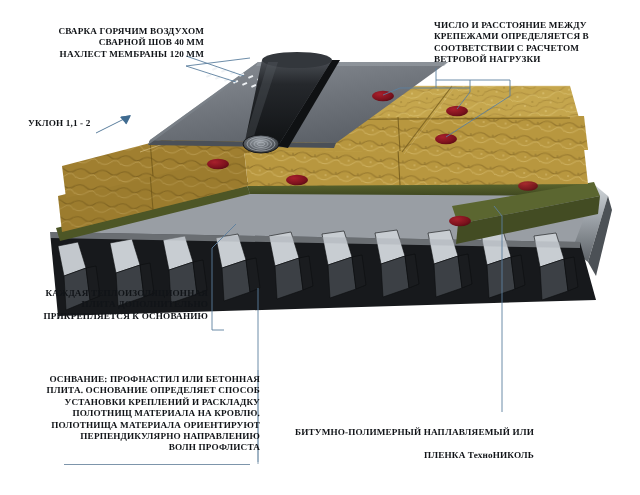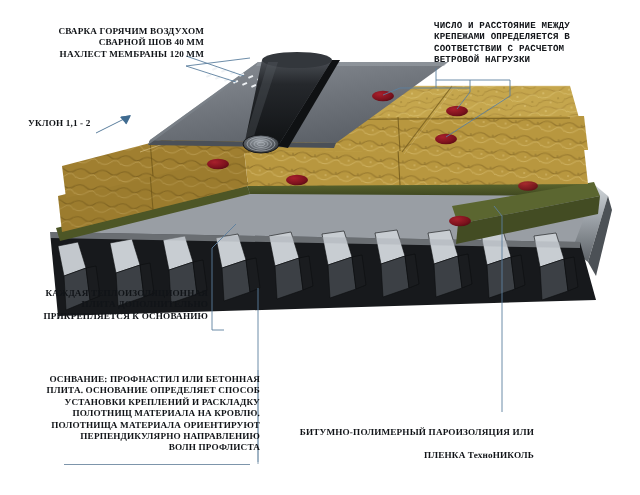--- a/index.html
+++ b/index.html
@@ -21,21 +21,21 @@
     font-size:9.2px;
     line-height:11.4px;
     letter-spacing:0.15px;
     white-space:pre-line;
     text-rendering:geometricPrecision;
   }
   .anno.right{text-align:right;}
   .anno.left{text-align:left;}
 
   #anno-weld   {left:6px;  top:26px;  width:198px;}
-  #anno-wind   {left:434px;top:20px;  width:206px;font-family:Liberation Mono, monospace;}
+  #anno-wind   {left:434px;top:20px;  width:206px;}
   #anno-slope  {left:28px; top:118px; width:96px;}
   #anno-fix    {left:8px;  top:288px; width:200px;}
   #anno-base   {left:8px;  top:374px; width:252px;}
   #anno-vapor  {left:262px;top:416px; width:272px;}
 
   
   #base-rule{
     position:absolute;left:64px;top:464px;width:186px;height:1px;
     background:#7d95ab;
   }
@@ -327,19 +327,19 @@
 ПОЛОТНИЩ МАТЕРИАЛА НА КРОВЛЮ.
 ПОЛОТНИЩА МАТЕРИАЛА ОРИЕНТИРУЮТ
 ПЕРПЕНДИКУЛЯРНО НАПРАВЛЕНИЮ
 ВОЛН ПРОФЛИСТА</div>
 
   <div class="anno right" id="anno-fix">КАЖДАЯ ТЕПЛОИЗОЛЯЦИОННАЯ
 ПЛИТА ДОПОЛНИТЕЛЬНО
 ПРИКРЕПЛЯЕТСЯ К ОСНОВАНИЮ</div>
 
   <div class="anno right" id="anno-vapor">
-    <div>БИТУМНО-ПОЛИМЕРНЫЙ ПАРОИЗОЛЯЦИЯ ИЛИ</div>
+    <div>БИТУМНО-ПОЛИМЕРНЫЙ НАПЛАВЛЯЕМЫЙ ИЛИ</div>
     <div>ПЛЕНКА ТехноНИКОЛЬ</div>
   </div>
 
   <div id="base-rule"></div>
 
 </div>
 
 </body></html>

